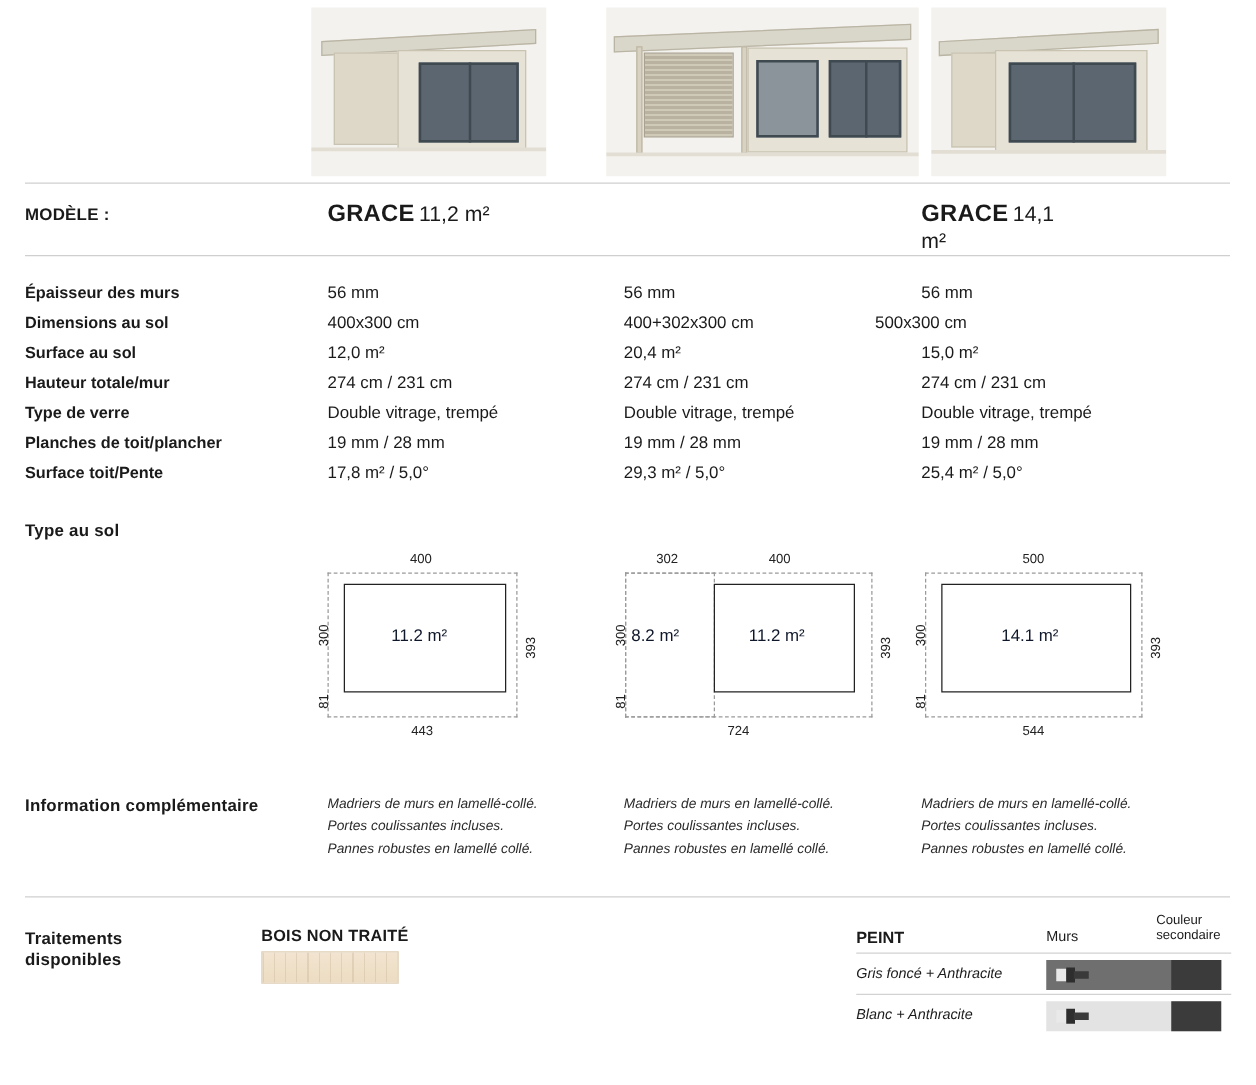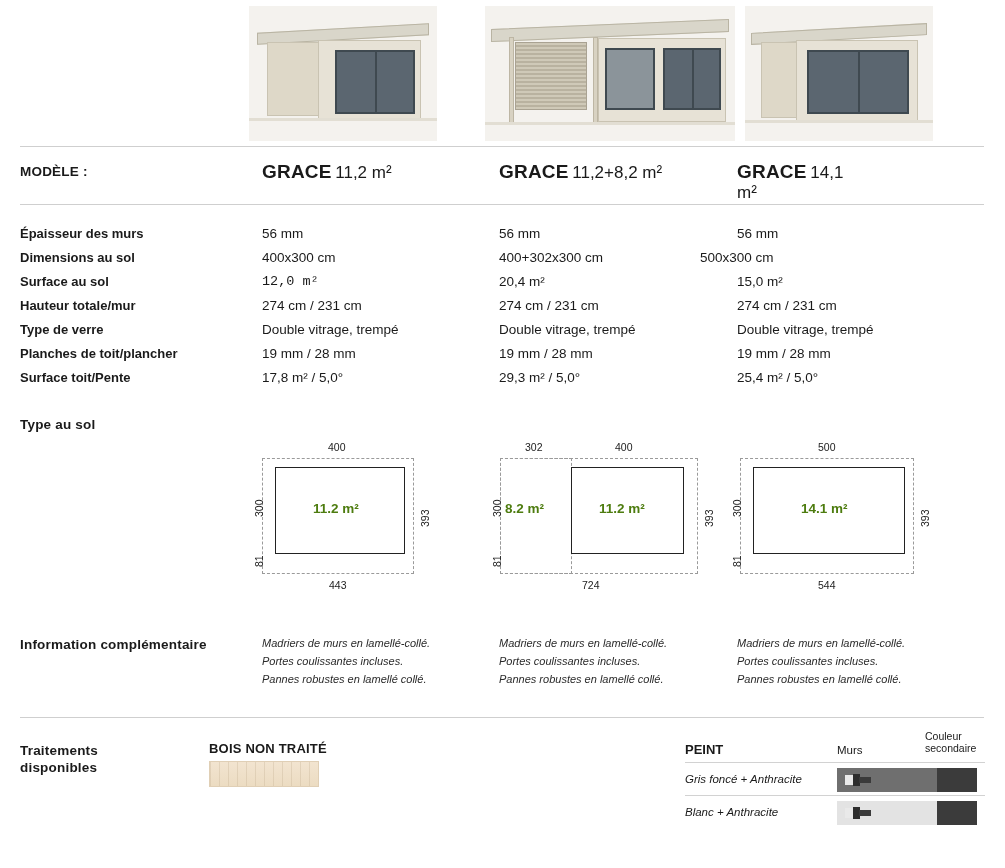--- a/index.html
+++ b/index.html
@@ -69,21 +69,21 @@
     position:absolute; left:20px; font-weight:bold; font-size:13px; white-space:nowrap;
   }
   .spec-val { position:absolute; font-size:13.5px; white-space:nowrap; }
 
   
   .plan-box { position:absolute; }
   .dash { position:absolute; border:1px dashed #9a9a9a; }
   .solid { position:absolute; border:1.5px solid #222; background:#fff; }
   .dim-txt { position:absolute; font-size:10.5px; color:#222; }
   .dim-txt.vert { transform-origin:left top; }
-  .area-txt { position:absolute; font-size:13.5px; color:#4d7c0f;font-weight:bold; }
+  .area-txt { position:absolute; font-size:13.5px; color:#0f172a; }
 
   
   .info-txt { position:absolute; font-size:11px; font-style:italic; color:#2a2a2a; white-space:nowrap; }
 
   
   .wood-swatch {
     position:absolute; width:110px; height:26px;
     background:
       repeating-linear-gradient(to right, rgba(190,170,140,.30) 0 1px, rgba(0,0,0,0) 1px 9px),
       linear-gradient(to bottom,#f2e4d0,#ecdcc2);
@@ -144,43 +144,39 @@
   </div>
 
   <div class="hr-line" style="top:146px;"></div>
 
   <div class="label-strong" style="position:absolute; left:20px; top:164px;">MODÈLE :</div>
 
   <div class="model-cell" style="left:262px;">
     <span class="model-name">GRACE</span>
     <span class="model-size">11,2 m²</span>
   </div>
-  <div class="model-cell" style="left:499px;">
-    <span class="model-name">GRACE</span>
-    <span class="model-size">11,2+8,2 m²</span>
-  </div>
   <div class="model-cell" style="left:737px;">
     <span class="model-name">GRACE</span>
     <span class="model-size">14,1 m²</span>
   </div>
 
   <div class="hr-line" style="top:204px;"></div>
 
   <div class="spec-label" style="top:226px;">Épaisseur des murs</div>
   <div class="spec-val" style="left:262px; top:226px;">56 mm</div>
   <div class="spec-val" style="left:499px; top:226px;">56 mm</div>
   <div class="spec-val" style="left:737px; top:226px;">56 mm</div>
 
   <div class="spec-label" style="top:250px;">Dimensions au sol</div>
   <div class="spec-val" style="left:262px; top:250px;">400x300 cm</div>
   <div class="spec-val" style="left:499px; top:250px;">400+302x300 cm</div>
   <div class="spec-val" style="left:700px; top:250px;">500x300 cm</div>
 
   <div class="spec-label" style="top:274px;">Surface au sol</div>
-  <div class="spec-val" style="left:262px; top:274px;font-family:Liberation Mono, monospace;">12,0 m²</div>
+  <div class="spec-val" style="left:262px; top:274px;">12,0 m²</div>
   <div class="spec-val" style="left:499px; top:274px;">20,4 m²</div>
   <div class="spec-val" style="left:737px; top:274px;">15,0 m²</div>
 
   <div class="spec-label" style="top:298px;">Hauteur totale/mur</div>
   <div class="spec-val" style="left:262px; top:298px;">274 cm / 231 cm</div>
   <div class="spec-val" style="left:499px; top:298px;">274 cm / 231 cm</div>
   <div class="spec-val" style="left:737px; top:298px;">274 cm / 231 cm</div>
 
   <div class="spec-label" style="top:322px;">Type de verre</div>
   <div class="spec-val" style="left:262px; top:322px;">Double vitrage, trempé</div>

